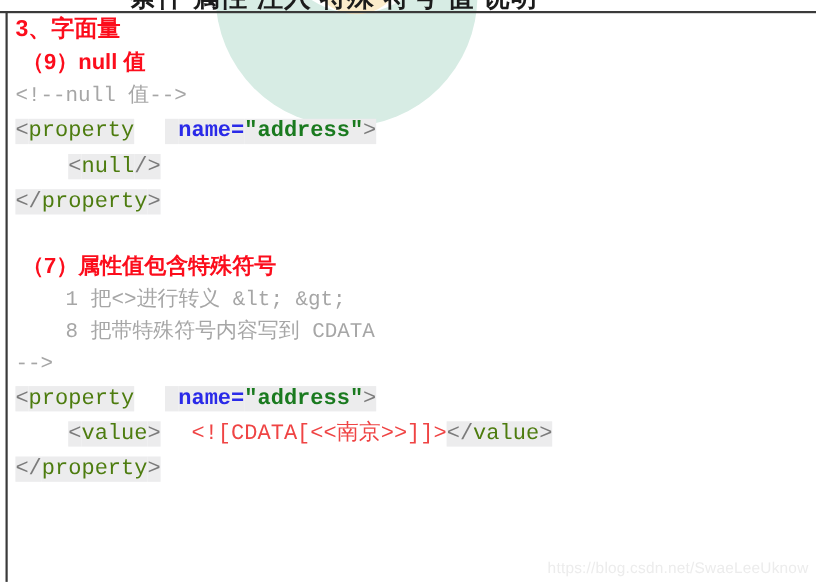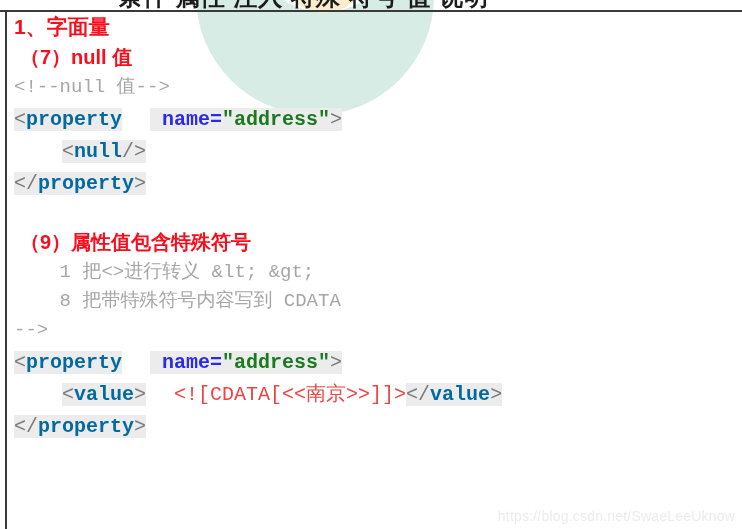--- a/index.html
+++ b/index.html
@@ -148,22 +148,22 @@
   }
   .code-line {
     white-space: pre;
     line-height: 32px;
     height: 32px;
   }
   .hl {
     background: #ececed;
   }
   .tok-tag {
-    color: #0369a1;
-    font-weight: bold;
+    color: #4d7c0f;
+    font-weight: normal;
   }
   .tok-punct {
     color: #7b7b7b;
   }
   .tok-attr {
     color: #2a2ae8;
     font-weight: bold;
   }
   .tok-eq {
     color: #2a2ae8;
@@ -208,28 +208,28 @@
   <div class="top-strip">
     <div class="top-strip-text">条件  属性  注入  特殊  符号  值  说明</div>
   </div>
 
   <div class="top-rule"></div>
   <div class="left-rule"></div>
 
   <div class="content">
 
     <div>
-      <div class="heading-1">1、字面量</div>
-      <div class="heading-2">（7）null 值</div>
+      <div class="heading-1">3、字面量</div>
+      <div class="heading-2">（9）null 值</div>
       <div class="comment">&lt;!--null 值--&gt;</div>
       <div class="code-block"><div class="code-line"><span class="tok-punct hl">&lt;</span><span class="tok-tag hl">property</span><span class="tok-plain hl"> </span><span class="tok-attr hl">name</span><span class="tok-eq hl">=</span><span class="tok-value hl">"address"</span><span class="tok-punct hl">&gt;</span></div><div class="code-line"><span class="tok-indent">    </span><span class="tok-punct hl">&lt;</span><span class="tok-tag hl">null</span><span class="tok-punct hl">/&gt;</span></div><div class="code-line"><span class="tok-punct hl">&lt;/</span><span class="tok-tag hl">property</span><span class="tok-punct hl">&gt;</span></div></div>
     </div>
 
     <div>
-      <div class="heading-2 spaced">（9）属性值包含特殊符号</div>
+      <div class="heading-2 spaced">（7）属性值包含特殊符号</div>
       <div class="comment">    1 把&lt;&gt;进行转义 &amp;lt; &amp;gt;</div>
       <div class="comment">    8 把带特殊符号内容写到 CDATA</div>
       <div class="comment">--&gt;</div>
       <div class="code-block"><div class="code-line"><span class="tok-punct hl">&lt;</span><span class="tok-tag hl">property</span><span class="tok-plain hl"> </span><span class="tok-attr hl">name</span><span class="tok-eq hl">=</span><span class="tok-value hl">"address"</span><span class="tok-punct hl">&gt;</span></div><div class="code-line"><span class="tok-indent">    </span><span class="tok-punct hl">&lt;</span><span class="tok-tag hl">value</span><span class="tok-punct hl">&gt;</span><span class="tok-plain">&lt;![CDATA[&lt;&lt;南京&gt;&gt;]]&gt;</span><span class="tok-punct hl">&lt;/</span><span class="tok-tag hl">value</span><span class="tok-punct hl">&gt;</span></div><div class="code-line"><span class="tok-punct hl">&lt;/</span><span class="tok-tag hl">property</span><span class="tok-punct hl">&gt;</span></div></div>
     </div>
 
   </div>
 
   <div class="watermark">https://blog.csdn.net/SwaeLeeUknow</div>
 

